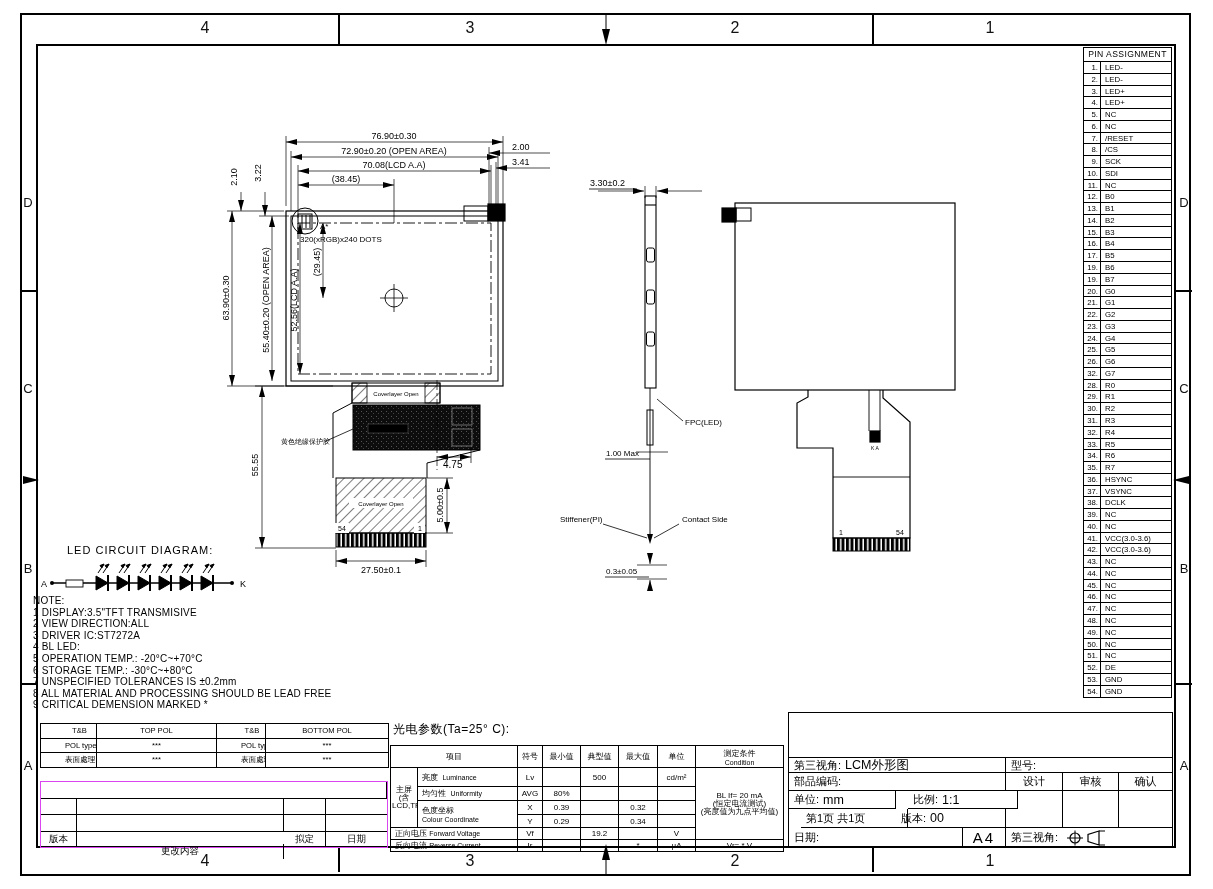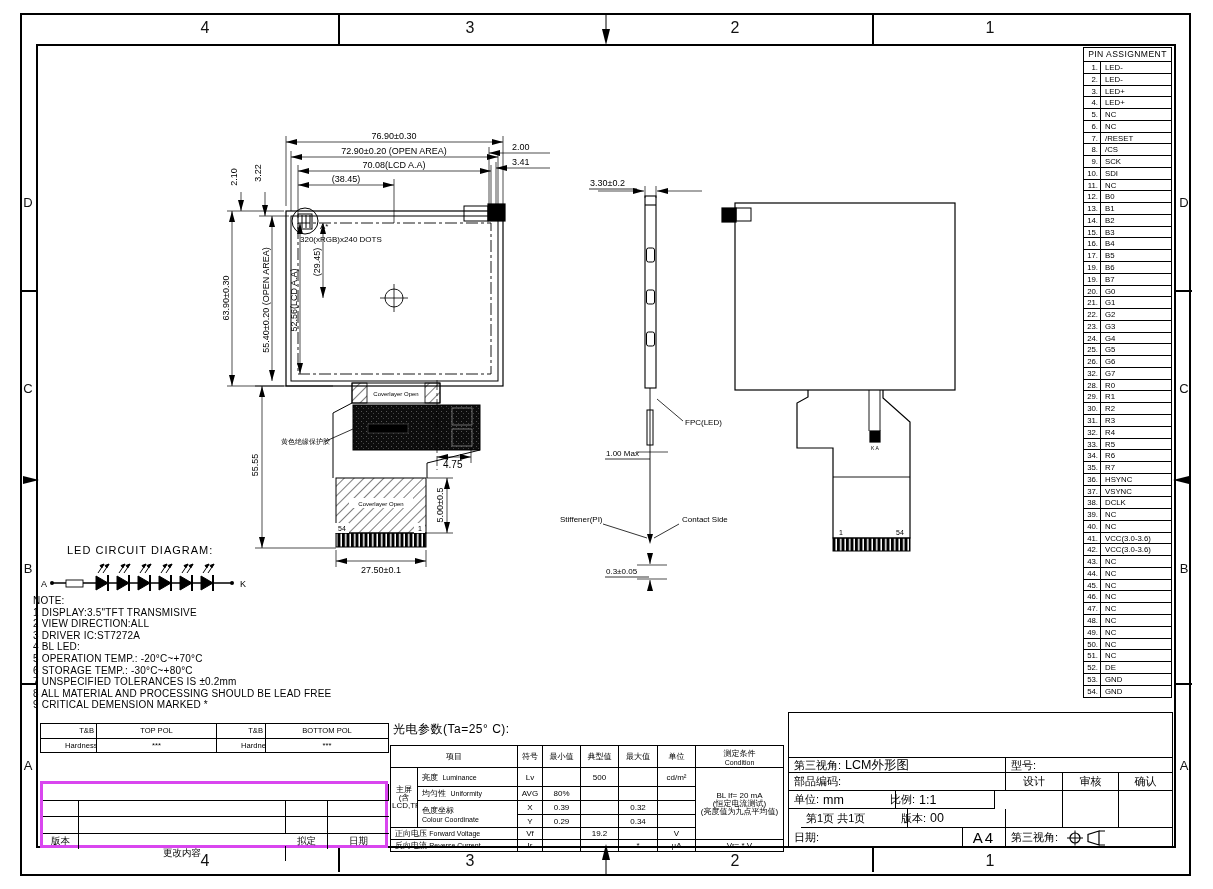--- a/index.html
+++ b/index.html
@@ -19,22 +19,22 @@
   .pin-row:last-child{border-bottom:none}
   .pin-num{width:17px;text-align:right;border-right:1px solid #000;padding-right:2px;box-sizing:border-box}
   .pin-label{padding-left:4px;white-space:nowrap}
   
   .notes{left:33px;top:596px;width:372px;font-size:10px;line-height:10.6px;letter-spacing:.2px}
   .notes .nt{margin-bottom:1px}
   
   #pol-wrap{left:40px;top:723px}
   table.pol{border-collapse:collapse;table-layout:fixed;width:348px}
   table.pol td{border:1px solid #000;height:13.5px;font-size:7.6px;text-align:center;overflow:hidden;white-space:nowrap;padding:0 2px}
-  table.pol td:nth-child(1),table.pol td:nth-child(3){text-align:right;padding-left:24px}
-  .rev{left:40px;top:781px;width:348px;height:67px;border:3px solid #d946ef;box-sizing:border-box}
+  table.pol td:nth-child(1),table.pol td:nth-child(3){text-align:center;padding-left:24px}
+  .rev{left:40px;top:781px;width:348px;height:67px;border:1px solid #d946ef;box-sizing:border-box}
   .rev .cell{position:absolute;border-right:1px solid #000;border-bottom:1px solid #000;box-sizing:border-box;
              font-size:9.5px;display:flex;align-items:center;justify-content:center}
   .rev .noR{border-right:none}.rev .noB{border-bottom:none}
   
   .opt-title{left:393px;top:721px;font-size:12px;letter-spacing:.5px}
   #opt-wrap{left:390px;top:745px}
   table.opt{border-collapse:collapse;table-layout:fixed;width:393px}
   table.opt td{border:1px solid #000;font-size:8px;text-align:center;overflow:hidden;padding:0 1px;white-space:nowrap}
   table.opt td.l{text-align:left;padding-left:4px}
   .en{font-size:7px}
@@ -569,23 +569,29 @@
           <col style="width:123px">
     </colgroup>
         <tbody id="pol-rows">
           <tr>
             <td>T&amp;B</td>
             <td>TOP POL</td>
             <td>T&amp;B</td>
             <td>BOTTOM POL</td>
           </tr>
           <tr>
-            <td>Hardness</td>
+            <td>POL type</td>
             <td>***</td>
-            <td>Hardness</td>
+            <td>POL type</td>
+            <td>***</td>
+          </tr>
+          <tr>
+            <td>表面處理</td>
+            <td>***</td>
+            <td>表面處理</td>
             <td>***</td>
           </tr>
         </tbody>
       </table>
   </div>
 
   <div class="abs rev">
     <div class="cell" style="left:0;top:0;width:346px;height:17px"></div>
     <div class="cell" style="left:0;top:17px;width:36px;height:16px"></div>
     <div class="cell" style="left:36px;top:17px;width:207px;height:16px"></div>
@@ -700,21 +706,21 @@
       </div>
     <div class="tb noR" style="left:217px;top:45px;width:166px;height:15px">型号:</div>
     <div class="tb" style="left:0;top:60px;width:217px;height:18px">部品编码:</div>
     <div class="tb ctr" style="left:217px;top:60px;width:57px;height:18px">设计</div>
     <div class="tb ctr" style="left:274px;top:60px;width:56px;height:18px">审核</div>
     <div class="tb ctr noR" style="left:330px;top:60px;width:53px;height:18px">确认</div>
     <div class="tb" style="left:0;top:78px;width:107px;height:18px">
       <span>单位:</span>
         <span class="big">mm</span>
       </div>
-    <div class="tb" style="left:96px;top:78px;width:110px;height:18px">
+    <div class="tb" style="left:119px;top:78px;width:110px;height:18px">
       <span>比例:</span>
         <span class="big">1:1</span>
       </div>
     <div class="tb ctr" style="left:217px;top:78px;width:57px;height:37px"></div>
     <div class="tb ctr" style="left:274px;top:78px;width:56px;height:37px"></div>
     <div class="tb ctr noR" style="left:330px;top:78px;width:53px;height:37px"></div>
     <div class="tb" style="left:12px;top:96px;width:107px;height:19px">第1页 共1页</div>
     <div class="tb" style="left:107px;top:96px;width:110px;height:19px">
       <span>版本:</span>
         <span class="big">00</span>

